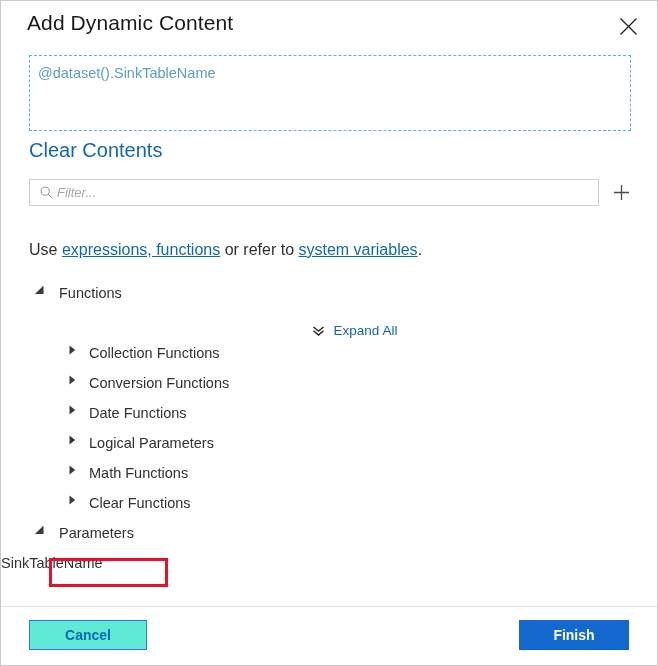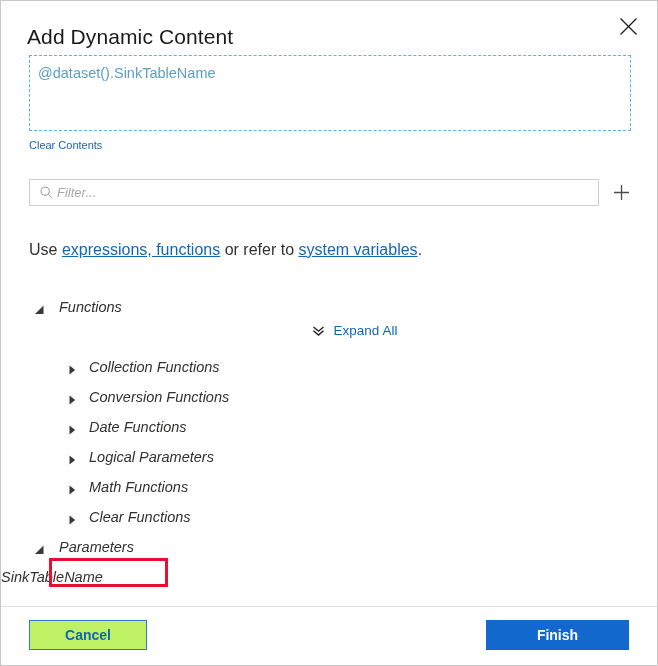--- a/index.html
+++ b/index.html
@@ -25,21 +25,21 @@
   
   .header {
     position: absolute;
     left: 0; top: 0;
     width: 100%;
     height: 52px;
   }
   .dialog-title {
     position: absolute;
     left: 26px;
-    top: 24px;
+    top: 10px;
     font-size: 21px;
     font-weight: 400;
     color: #1b1a19;
     letter-spacing: 0.1px;
     white-space: nowrap;
   }
   .close-button {
     position: absolute;
     right: 10px;
     top: 6px;
@@ -73,21 +73,21 @@
     top: 9px;
     font-size: 14.5px;
     color: #5a9fc4;
     white-space: pre;
   }
 
   .clear-contents {
     position: absolute;
     left: 28px;
     top: 138px;
-    font-size: 11px;
+    font-size: 20px;
     color: #1267b5;
     cursor: pointer;
     text-decoration: none;
     white-space: nowrap;
   }
 
   
   .filter-input-wrap {
     position: absolute;
     left: 28px;
@@ -162,23 +162,22 @@
   .tree {
     position: absolute;
     left: 0;
     top: 284px;
     width: 100%;
   }
   .tree-row {
     position: relative;
     height: 30px;
     display: flex;
-    align-items: flex-end;
-    cursor: pointer;
-    font-style: italic;
+    align-items: flex-start;
+    cursor: pointer;
   }
   .tree-row.group    { padding-left: 33px; }
   .tree-row.child    { padding-left: 66px; }
   .tree-row.leaf     { }
 
   .caret-expanded,
   .caret-collapsed {
     width: 16px;
     min-width: 16px;
     display: flex;
@@ -249,34 +248,34 @@
     border-top: 1px solid #e1e1e1;
     background: #ffffff;
   }
   .btn-cancel {
     position: absolute;
     left: 28px;
     top: 13px;
     width: 118px;
     height: 30px;
     box-sizing: border-box;
-    background: #bef264;
+    background: #5eead4;
     border: 1px solid #2b7cd3;
     color: #1267b5;
     font-family: "Liberation Sans", sans-serif;
     font-size: 14px;
     font-weight: 700;
     cursor: pointer;
     padding: 0;
   }
   .btn-finish {
     position: absolute;
     right: 28px;
     top: 13px;
-    width: 143px;
+    width: 110px;
     height: 30px;
     box-sizing: border-box;
     background: #1268cd;
     border: 1px solid #1268cd;
     color: #ffffff;
     font-family: "Liberation Sans", sans-serif;
     font-size: 14px;
     font-weight: 700;
     cursor: pointer;
     padding: 0;

